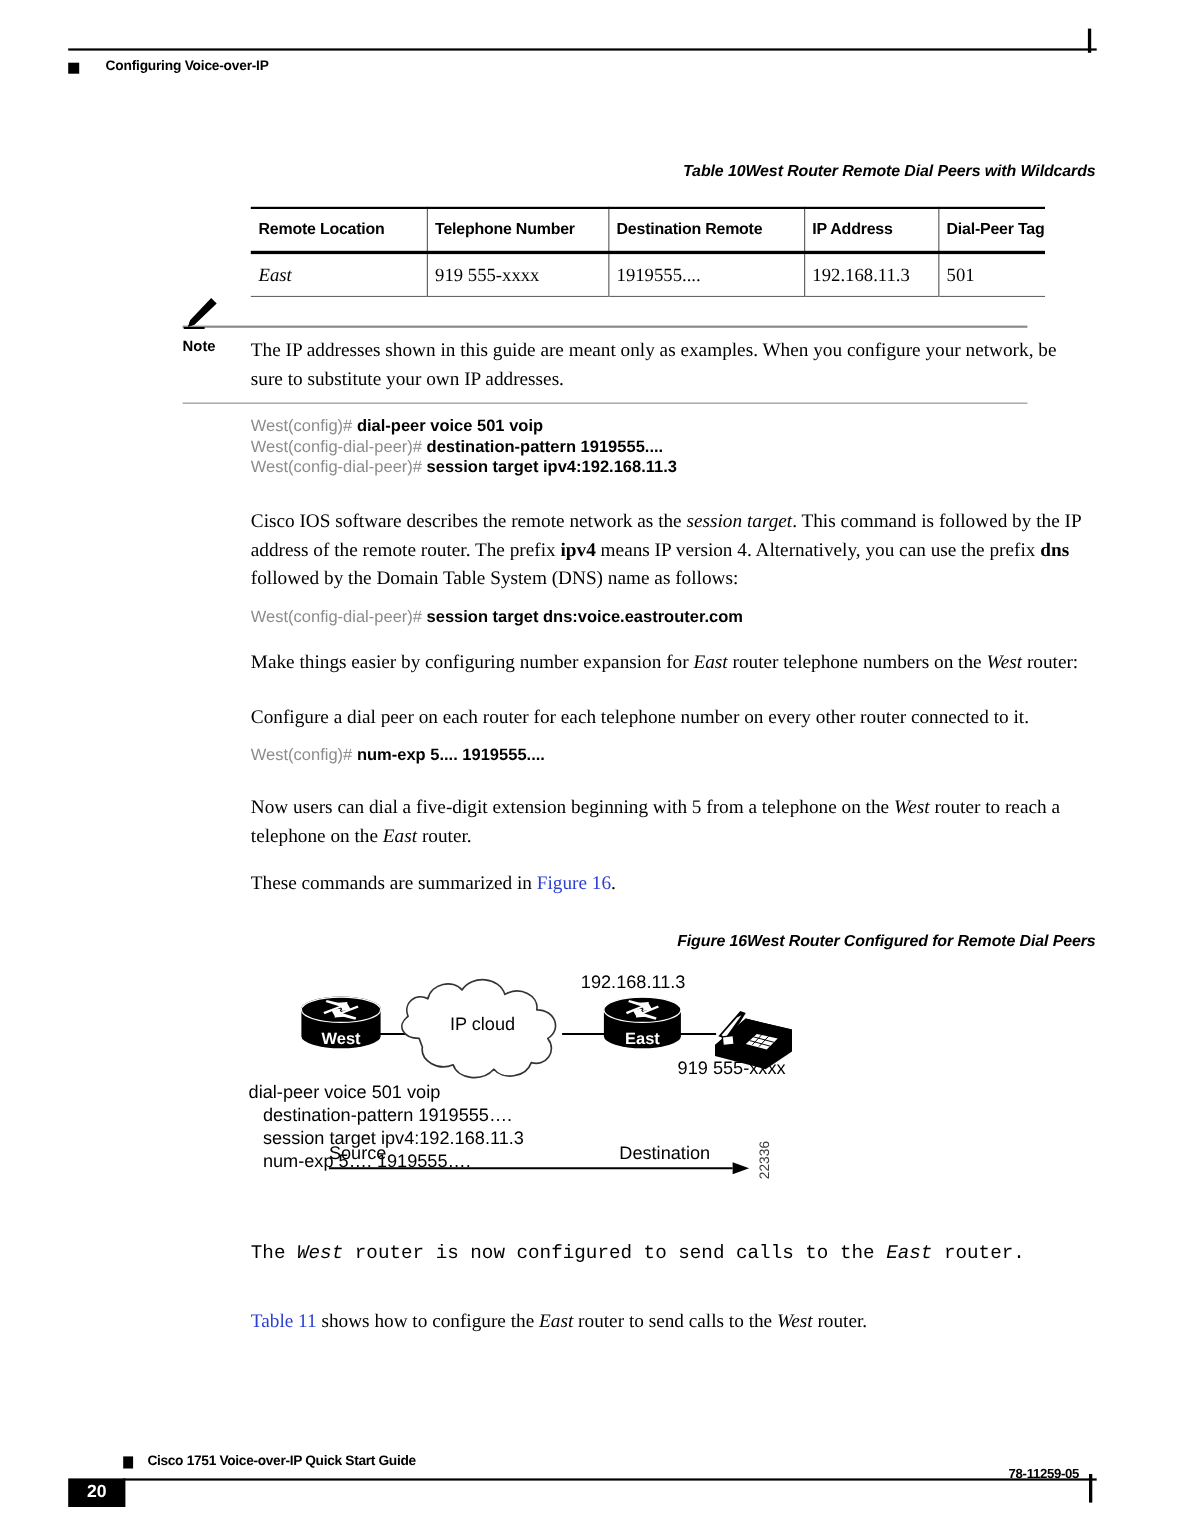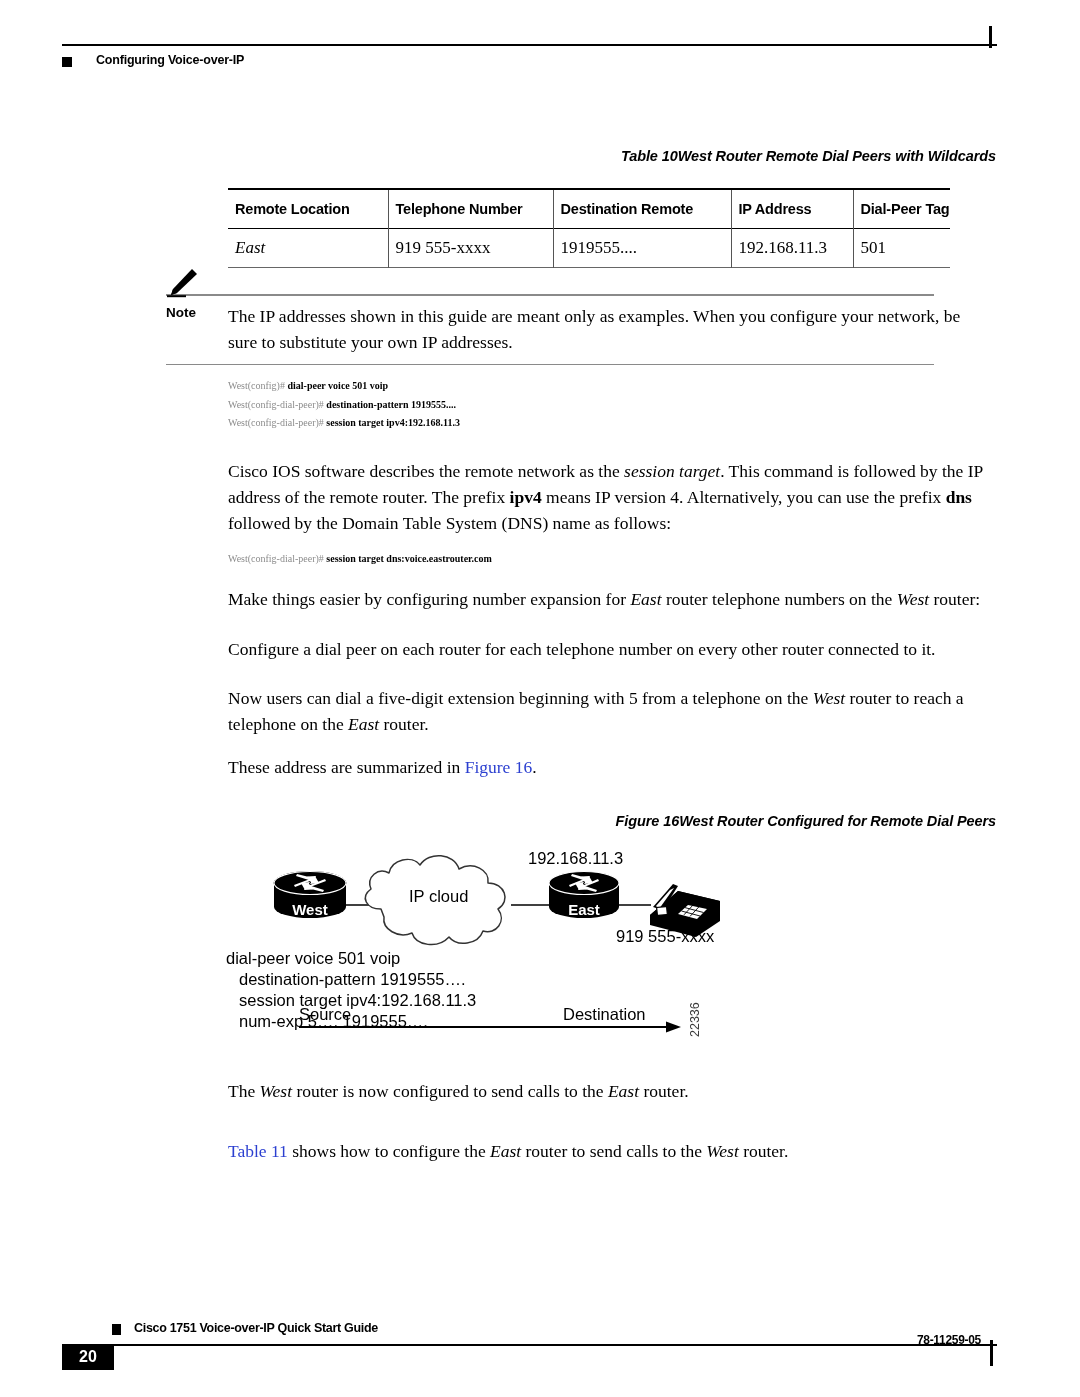--- a/index.html
+++ b/index.html
@@ -95,21 +95,21 @@
   }
   table.dialpeer th:first-child,
   table.dialpeer td:first-child { border-left: none; }
   table.dialpeer thead th {
     font-family: "Liberation Sans", sans-serif;
     font-weight: bold;
     font-size: 14.5px;
     letter-spacing: -0.2px;
     height: 28px;
   }
-  table.dialpeer thead tr { border-top: 2.5px solid #000; border-bottom: 1px solid #000000; }
+  table.dialpeer thead tr { border-top: 2.5px solid #000; border-bottom: 3px solid #000000; }
   table.dialpeer tbody tr { border-bottom: 1px solid #666; }
   table.dialpeer tbody td {
     font-family: "Liberation Serif", serif;
     font-size: 17px;
     height: 28px;
   }
   table.dialpeer tbody td.em { font-style: italic; }
 
   
   p.body {
@@ -145,22 +145,22 @@
     font-family: "Liberation Sans", sans-serif;
     font-weight: bold;
     font-size: 13.5px;
   }
   .note-body {
     padding: 7px 0 9px 0;
   }
 
   
   pre.cli {
-    font-family: Liberation Serif, serif;
-    font-size: 10px;
+    font-family: Liberation Sans, sans-serif;
+    font-size: 15px;
     line-height: 18.5px;
     margin: 0;
     white-space: pre;
     color: #000;
   }
   pre.cli .prompt { color: #8c8c8c; }
   pre.cli .cmd { font-weight: bold; color: #000; }
 
   
   .figure-wrap { position: relative; width: 740px; height: 235px; }
@@ -335,27 +335,28 @@
   </p>
 
   <pre class="cli" style="margin-top:14px;"><span class="prompt">West(config-dial-peer)# </span><span class="cmd">session target dns:voice.eastrouter.com</span></pre>
 
   <p class="body" style="margin-top:18px; width:768px;">
     <span>Make things easier by configuring number expansion for </span><span class="it">East</span><span> router telephone numbers on the </span><span class="it">West</span><span> router:</span>
   </p>
 
   <p class="body" style="margin-top:24px; width:768px;">Configure a dial peer on each router for each telephone number on every other router connected to it.</p>
 
+  <pre class="cli" style="margin-top:14px;"><span class="prompt">West(config)# </span><span class="cmd">num-exp 5.... 1919555....</span></pre>
 
   <p class="body" style="margin-top:23px; width:768px;">
     <span>Now users can dial a five-digit extension beginning with 5 from a telephone on the </span><span class="it">West</span><span> router to reach a telephone on the </span><span class="it">East</span><span> router.</span>
   </p>
 
   <p class="body" style="margin-top:17px; width:768px;">
-    <span>These address are summarized in </span><span class="xref">Figure 16</span><span>.</span>
+    <span>These commands are summarized in </span><span class="xref">Figure 16</span><span>.</span>
   </p>
 
   <div class="caption" style="margin-top:33px;">
     <span class="cap-num">Figure 16</span><span>West Router Configured for Remote Dial Peers</span>
   </div>
 
   <div class="figure-wrap" style="margin-top:14px; margin-left:-2px;">
 
     <svg width="740" height="200" viewBox="0 0 740 200" style="position:absolute; left:0; top:0;">
 
@@ -445,21 +446,21 @@
     <div class="fig-txt" style="left:13px; top:127px;">destination-pattern 1919555….</div>
     <div class="fig-txt" style="left:13px; top:148px;">session target ipv4:192.168.11.3</div>
     <div class="fig-txt" style="left:13px; top:169px;">num-exp 5…. 1919555….</div>
 
     <div class="fig-txt" style="left:73px; top:162px;">Source</div>
     <div class="fig-txt" style="left:337px; top:162px;">Destination</div>
 
     <div class="fig-id" style="left:462px; top:194px;">22336</div>
   </div>
 
-  <p class="body" style="width:768px;">
+  <p class="body" style="margin-top:14px; width:768px;font-family:Liberation Mono, monospace;">
     <span>The </span><span class="it">West</span><span> router is now configured to send calls to the </span><span class="it">East</span><span> router.</span>
   </p>
 
   <p class="body" style="margin-top:34px; width:768px;">
     <span class="xref">Table 11</span><span> shows how to configure the </span><span class="it">East</span><span> router to send calls to the </span><span class="it">West</span><span> router.</span>
   </p>
 
 </div>
 
 <div class="page-footer">

